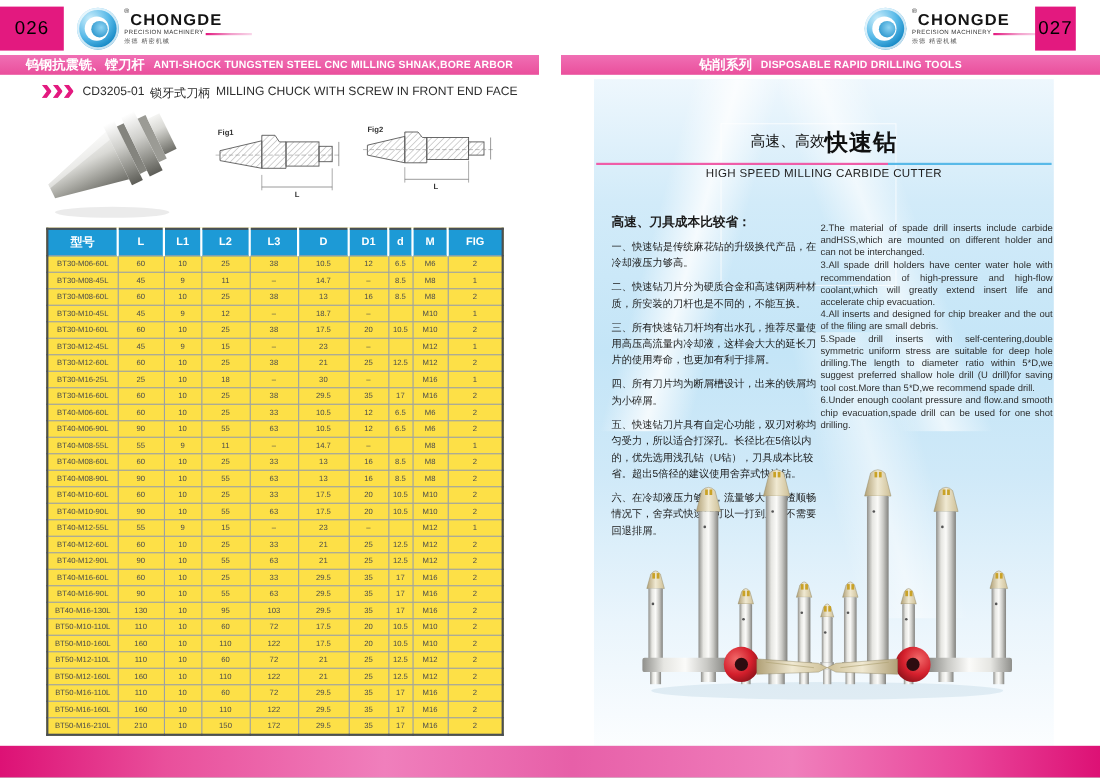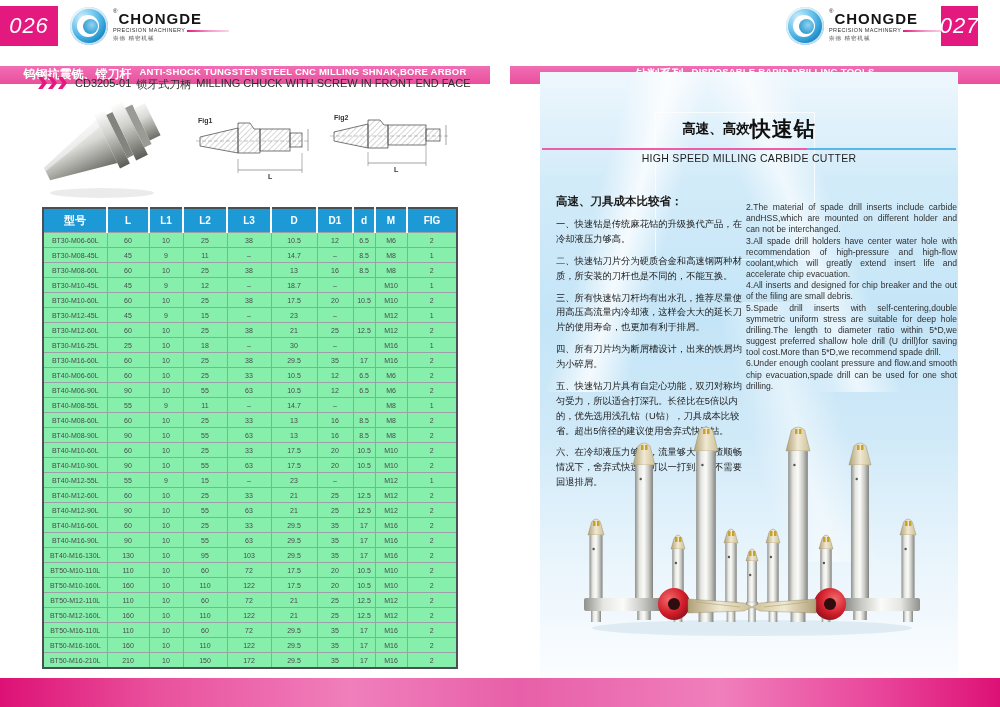--- a/index.html
+++ b/index.html
@@ -1,22 +1,22 @@
 <!DOCTYPE html>
 <html><head>
 <meta charset="utf-8">
 <style>
   html,body{margin:0;padding:0;background:#888;}
   .sheet{position:relative;width:1000px;height:707px;background:#fff;overflow:hidden;
          font-family:"Liberation Sans","DejaVu Sans",sans-serif;}
   .abs{position:absolute;}
 
   
-  .badge{background:#e3197f;color:#ffffff;display:flex;align-items:center;justify-content:center;
-         font-size:22px;letter-spacing:1px;font-style:italic;}
+  .badge{background:#e3197f;color:#000000;display:flex;align-items:center;justify-content:center;
+         font-size:17px;letter-spacing:1px;}
   #badge-left{left:0;top:6px;width:58px;height:40px;}
   #badge-right{left:941px;top:6px;width:37px;height:40px;}
 
   
   .logo{display:flex;align-items:center;gap:5px;}
   #logo-left{left:70px;top:7px;}
   #logo-right{left:786px;top:7px;}
   .globe{position:relative;width:38px;height:38px;border-radius:50%;
          background:radial-gradient(circle at 32% 28%,#cdeefb 0%,#57b9e8 45%,#1387c4 75%,#0a5e92 100%);
          box-shadow:inset 0 0 0 2px rgba(255,255,255,.75);flex:0 0 auto;}
@@ -27,43 +27,43 @@
   .logo-text{line-height:1;}
   .brand-row{display:flex;align-items:flex-start;}
   .brand-reg{font-size:6px;position:relative;top:-3px;margin-right:1px;color:#222;}
   .brand-name{font-weight:800;font-size:15px;color:#141414;letter-spacing:1px;transform:scaleY(.95);}
   .brand-sub{font-size:5.5px;color:#333;letter-spacing:.4px;margin-top:2px;display:flex;align-items:center;gap:2px;white-space:nowrap;}
   .brand-dash{display:inline-block;width:42px;height:2.5px;
          background:linear-gradient(90deg,#e3197f,#f29ecb 55%,#f9d6e9);}
   .brand-cn{font-size:5.5px;color:#555;margin-top:2px;letter-spacing:1px;white-space:nowrap;}
 
   
-  .banner{background:linear-gradient(180deg,#f06fb4,#ea4f9c);color:#fff;display:flex;align-items:flex-start;
-          justify-content:center;gap:8px;white-space:nowrap;margin-top:16px;}
+  .banner{background:linear-gradient(180deg,#f06fb4,#ea4f9c);color:#fff;display:flex;align-items:center;
+          justify-content:center;gap:8px;white-space:nowrap;}
   #banner-left{left:0;top:50px;width:490px;height:18px;}
   #banner-right{left:510px;top:50px;width:490px;height:18px;}
   .banner-cn{font-size:12px;font-weight:700;}
   .banner-en{font-size:9.5px;font-weight:600;letter-spacing:.2px;}
 
   
   #subtitle{left:38px;top:77px;height:17px;display:flex;align-items:flex-start;gap:5px;color:#2e2e2e;}
   .chevs{display:flex;gap:1px;margin-right:3px;}
   .chev{width:9px;height:12px;background:#e3197f;
         clip-path:polygon(0 0,50% 0,100% 50%,50% 100%,0 100%,50% 50%);}
   .sub-code,.sub-cn,.sub-en{font-size:11px;font-weight:500;}
 
   
   #photo{left:40px;top:97px;}
   #fig1{left:192px;top:113px;}
   #fig2{left:328px;top:110px;}
   .figlabel{font-size:7px;font-weight:700;fill:#333;}
 
   
   #spec-table{left:42px;top:207px;}
-  table.spec{border-collapse:collapse;table-layout:fixed;width:416px;border:2px solid #4a4f54;background:#86efac;}
+  table.spec{border-collapse:collapse;table-layout:fixed;width:416px;border:2px solid #4a4f54;background:#fde047;}
   table.spec thead th{background:#1d9ad6;color:#fff;font-size:10px;font-weight:700;height:23px;
         border-left:2px solid #fff;padding:0;text-align:center;}
   table.spec thead th:first-child{border-left:none;font-size:11px;}
   table.spec td{border:1px solid #9aa0a6;font-size:7px;color:#4a4a4a;text-align:center;height:14px;
         padding:0;overflow:hidden;white-space:nowrap;}
   table.spec th:nth-child(1),table.spec td:nth-child(1){width:62px;}
   table.spec th:nth-child(2),table.spec td:nth-child(2){width:40px;}
   table.spec th:nth-child(3),table.spec td:nth-child(3){width:32px;}
   table.spec th:nth-child(4),table.spec td:nth-child(4){width:42px;}
   table.spec th:nth-child(5),table.spec td:nth-child(5){width:42px;}
@@ -76,21 +76,21 @@
   #panel{left:540px;top:72px;width:418px;height:618px;overflow:hidden;
      background:linear-gradient(180deg,#eef7fd 0%,#d2ebf9 18%,#c4e5f7 40%,#cfe9f8 58%,#eaf5fc 80%,#fdfeff 100%);}
   .ray-a{left:0;top:0;width:100%;height:320px;
      background:linear-gradient(105deg,rgba(255,255,255,0) 18%,rgba(255,255,255,.8) 26%,rgba(255,255,255,0) 34%),
                 linear-gradient(70deg,rgba(255,255,255,0) 52%,rgba(255,255,255,.65) 60%,rgba(255,255,255,0) 68%);}
   .ray-b{left:0;top:230px;width:100%;height:260px;
      background:linear-gradient(255deg,rgba(255,255,255,0) 30%,rgba(255,255,255,.5) 40%,rgba(255,255,255,0) 50%);}
   .wm-rect{left:115px;top:40px;width:158px;height:146px;border:1px solid rgba(255,255,255,.7);}
 
   .rp-title-row{left:0;top:43px;width:100%;text-align:center;color:#101010;}
-  .rp-title-cn{font-size:13.5px;font-weight:700;vertical-align:3px;}
+  .rp-title-cn{font-size:13.5px;font-weight:400;vertical-align:3px;}
   .rp-title-bold{font-size:21px;font-weight:800;letter-spacing:1px;}
   .rp-divider{left:2px;top:76px;width:414px;height:2px;
      background:linear-gradient(90deg,#ef5da8 0 64%,#58b9e8 64% 100%);}
   .rp-title-en{left:0;top:80px;width:100%;text-align:center;font-size:10.5px;color:#1d1d1d;letter-spacing:.3px;}
 
   .cn-col{left:16px;top:122px;width:187px;color:#1a1a1a;}
   .cn-col h3{margin:0 0 8px 0;font-size:11.5px;font-weight:800;}
   .cn-col p{margin:0 0 7px 0;font-size:9.3px;line-height:1.6;font-weight:500;}
   .en-col{left:206px;top:130px;width:211px;color:#2f2f2f;}
   .en-col p{margin:0;font-size:8.6px;line-height:1.3;text-align:justify;}

